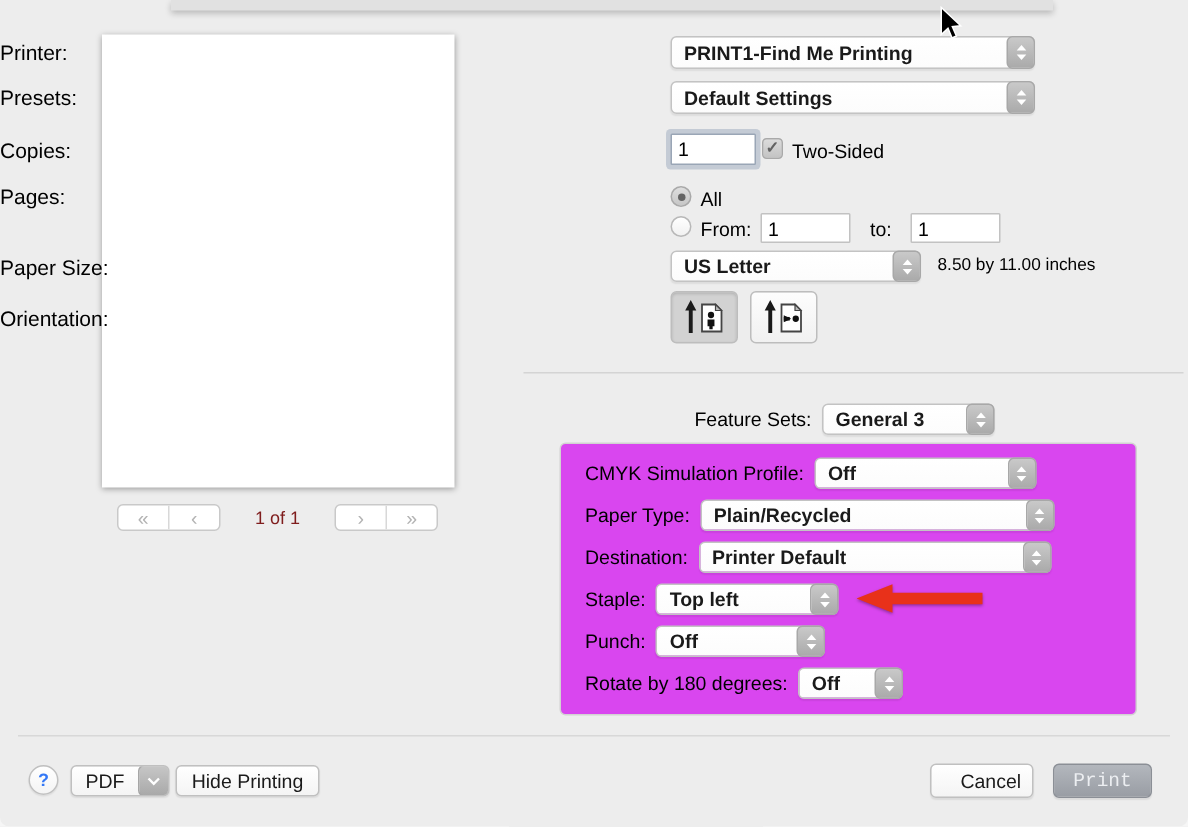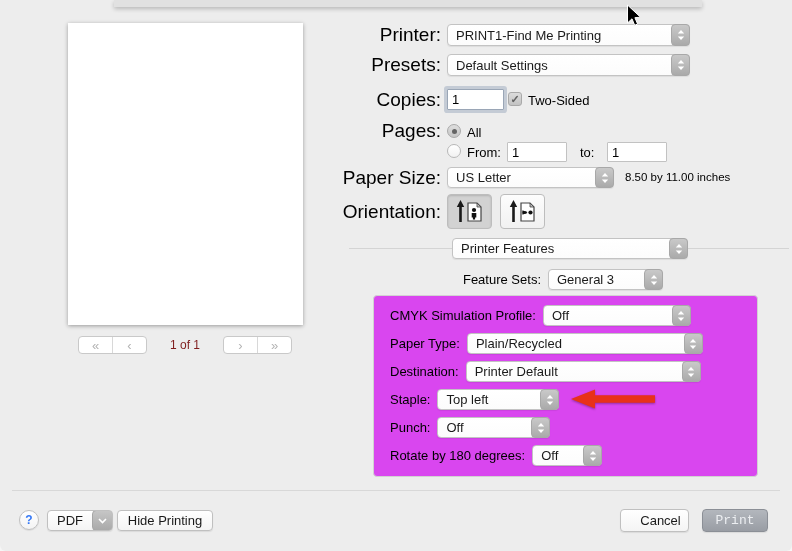--- a/index.html
+++ b/index.html
@@ -13,25 +13,25 @@
   
   #preview-page{left:68px;top:23px;width:235px;height:302px;background:#fff;
                 box-shadow:0 1px 4px rgba(0,0,0,0.35);}
   .pager{top:336px;height:18px;display:flex;background:#fff;border:1px solid #c9c9c9;
          border-radius:4px;overflow:hidden;}
   .pager .seg{flex:1;display:flex;align-items:center;justify-content:center;
               color:#b3b3b3;font-size:13px;line-height:1;cursor:default;width:34px;}
   .pager .seg:first-child{border-right:1px solid #d8d8d8;}
   #page-indicator{left:147px;top:338px;width:76px;text-align:center;font-size:12px;color:#7f1d1d;}
   
-  .flabel{left:0;width:441px;text-align:right;font-size:19px;color:#000;line-height:22px;}
+  .flabel{left:0;width:441px;font-size:14px;color:#000;line-height:22px;}
   .popup{display:flex;align-items:stretch;background:linear-gradient(#ffffff,#fcfcfc);
          border:1px solid #c3c3c3;border-radius:4px;box-shadow:0 1px 1px rgba(0,0,0,0.07);}
   .popup .val{flex:1;font-size:13px;color:#1a1a1a;padding:0 4px 0 8px;display:flex;
-              align-items:center;white-space:nowrap;overflow:hidden;}
+              align-items:center;white-space:nowrap;overflow:hidden;font-weight:bold;}
   .popup .stepper{width:19px;margin:-1px;border-radius:4px;background:linear-gradient(#c9c9c9,#aaaaaa);
                   border:1px solid #a8a8a8;display:flex;align-items:center;justify-content:center;}
   .txt{font-size:13px;color:#000;}
   input.fld{border:1px solid #c2c2c2;background:#fff;font-size:13px;padding:0 4px;
             border-radius:1px;outline:none;}
   .checkbox{width:14px;height:14px;border-radius:3px;border:1px solid #a9a9a9;
             background:linear-gradient(#dcdcdc,#c3c3c3);display:flex;align-items:center;
             justify-content:center;font-size:11px;font-weight:bold;color:#636363;line-height:1;}
   .radio{width:14px;height:14px;border-radius:50%;border:1px solid #a9a9a9;
          background:linear-gradient(#dedede,#c6c6c6);display:flex;align-items:center;justify-content:center;}
@@ -148,29 +148,20 @@
       <polygon points="4.5,0 0.8,7 3.2,7 3.2,22 5.8,22 5.8,7 8.2,7" fill="#1a1a1a"></polygon>
       <path d="M12,3 h9 l4,4 v14 h-13 z" fill="#fff" stroke="#444" stroke-width="1.2"></path>
       <path d="M21,3 l4,4 h-4 z" fill="#bbb" stroke="#444" stroke-width="0.8"></path>
       <circle cx="21.5" cy="12.5" r="2.1" fill="#111"></circle>
       <path d="M13.5,10.2 l5,2.3 -5,2.3 z" fill="#111"></path>
       <rect x="13.5" y="11.3" width="4" height="2.4" fill="#111"></rect>
     </svg>
   </div>
 
   <div class="divider abs" style="left:349px;top:248px;width:440px;"></div>
-  <div class="popup abs" style="left:452px;top:238px;width:236px;height:21px;">
-    <div class="val">Printer Features</div>
-    <div class="stepper">
-      <svg width="8" height="12" viewBox="0 0 8 12">
-          <polygon points="4,1 7.2,4.6 0.8,4.6" fill="#fff"></polygon>
-          <polygon points="0.8,7.4 7.2,7.4 4,11" fill="#fff"></polygon>
-        </svg>
-    </div>
-  </div>
 
   <div class="abs" style="left:0;top:269px;width:541px;text-align:right;font-size:13px;line-height:21px;">Feature Sets:</div>
   <div class="popup abs" style="left:548px;top:269px;width:115px;height:21px;text-align:center;">
     <div class="val">General 3</div>
     <div class="stepper">
       <svg width="8" height="12" viewBox="0 0 8 12">
           <polygon points="4,1 7.2,4.6 0.8,4.6" fill="#fff"></polygon>
           <polygon points="0.8,7.4 7.2,7.4 4,11" fill="#fff"></polygon>
         </svg>
     </div>

